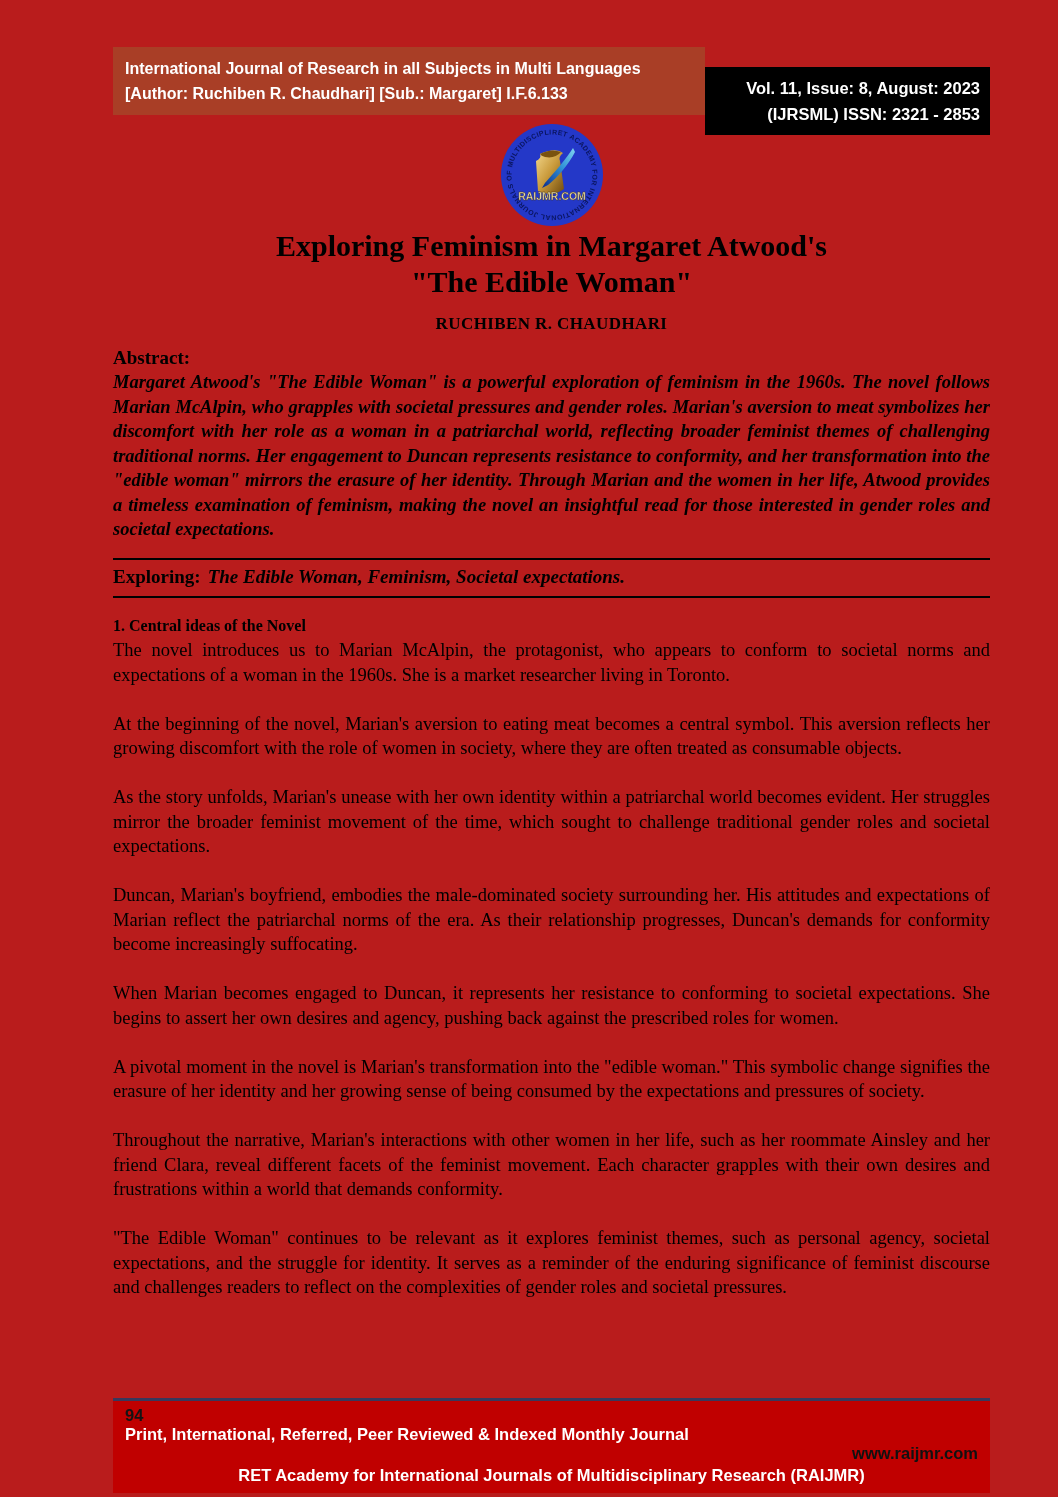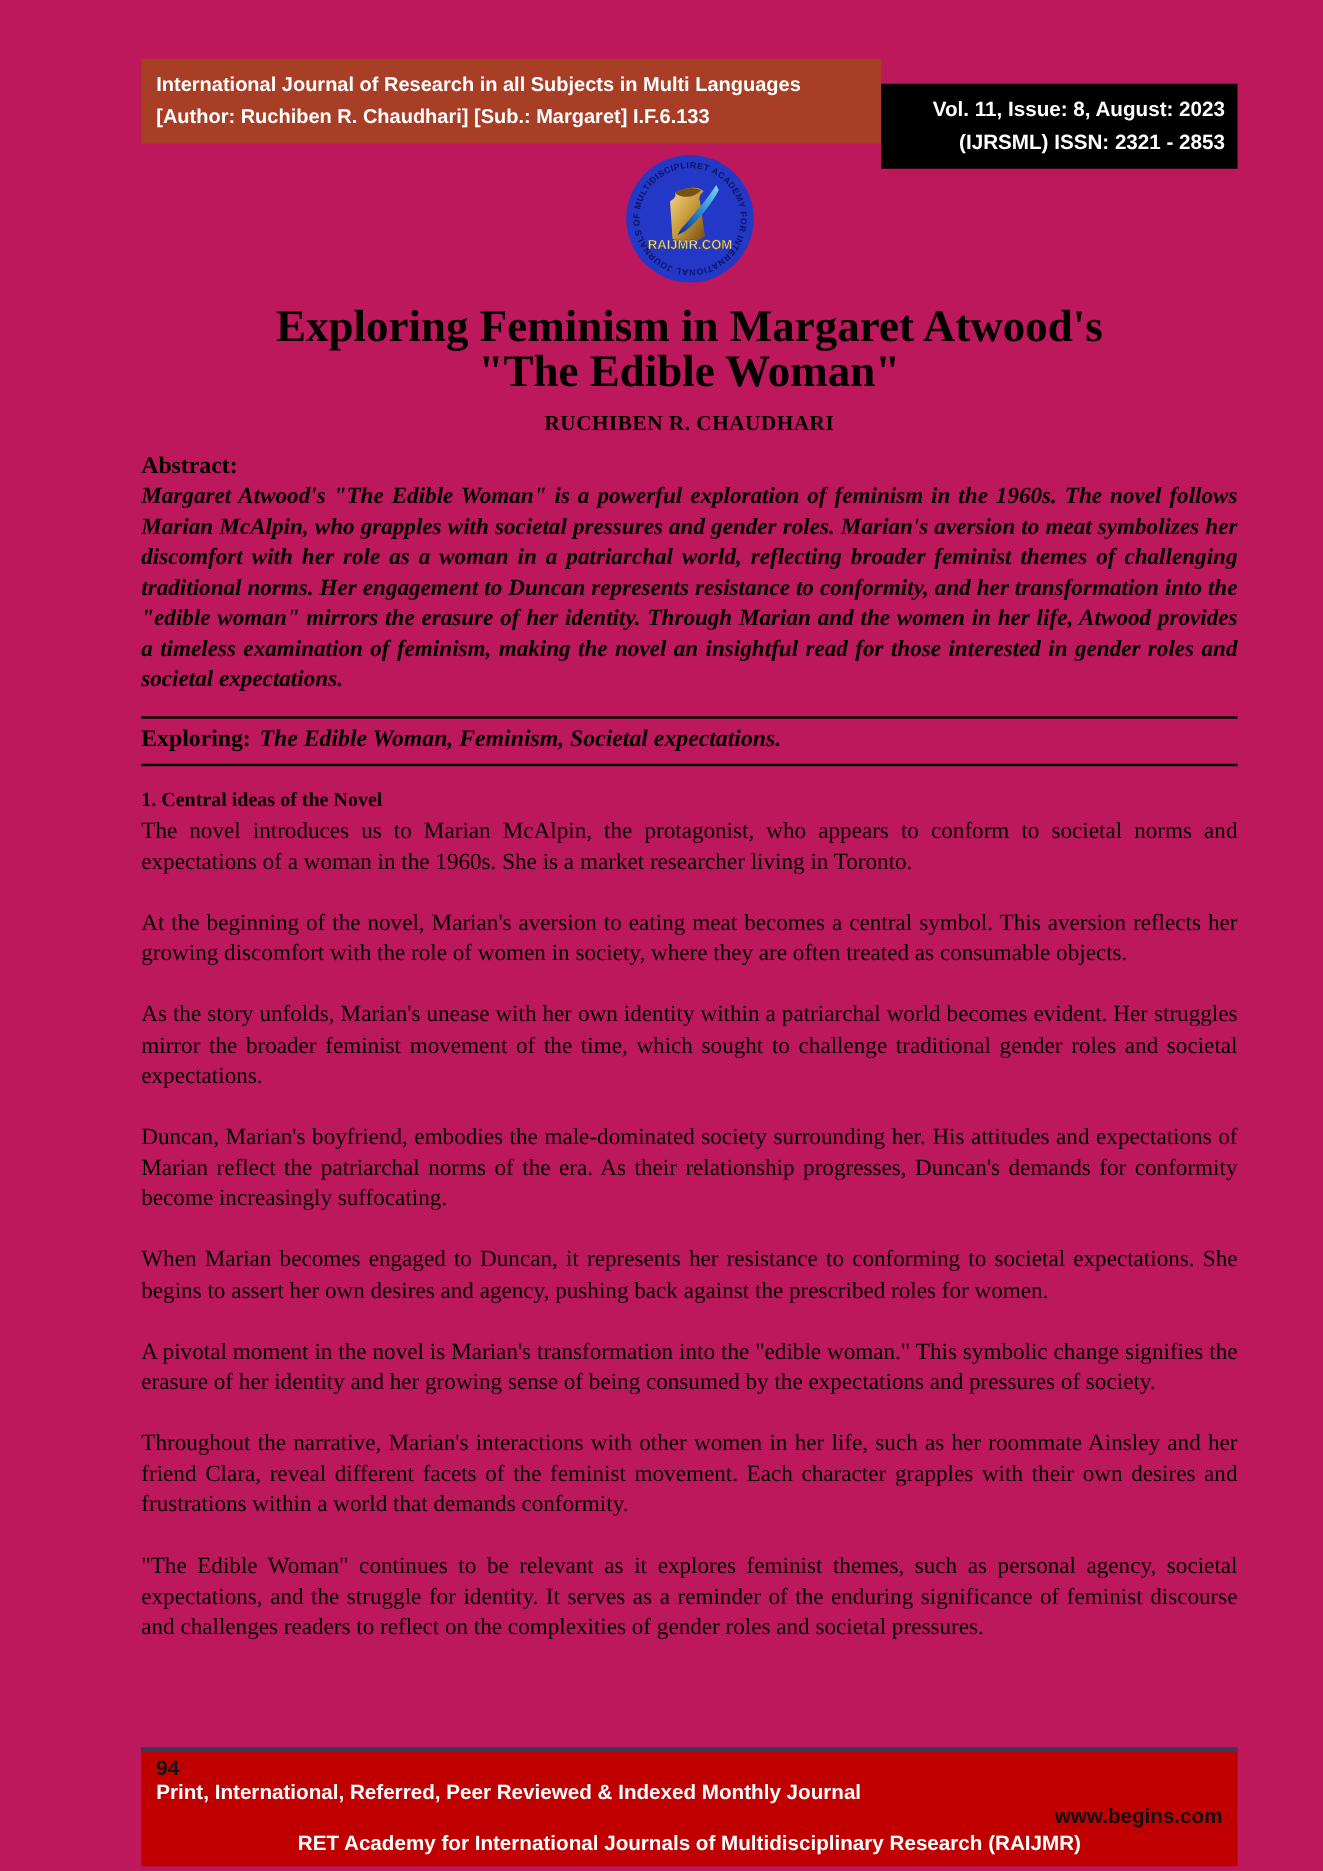--- a/index.html
+++ b/index.html
@@ -1,39 +1,39 @@
 <!DOCTYPE html>
 <html><head>
 <meta charset="utf-8">
 <style>
   * { margin:0; padding:0; box-sizing:border-box; }
   html,body { background:#ffffff; }
   .page {
-    width:1058px; height:1497px; background:#be185d; position:relative;
+    width:1058px; height:1497px; background:#b91c1c; position:relative;
     font-family:"Liberation Serif", serif; color:#000; overflow:hidden;
   }
   .content { margin-left:113px; width:877px; }
 
   
   .header { display:flex; margin-top:47px; height:68px;
     font-family:"Liberation Sans", sans-serif; font-weight:bold; }
   .header-left {
     width:592px; height:68px; background:#A93E26; color:#fff;
     font-size:16px; line-height:25px; padding:9px 8px 9px 12px;
   }
   .header-right {
     flex:1; height:68px; background:#000; color:#fff; text-align:right;
     font-size:16.5px; line-height:26px; padding:8px 10px 8px 6px;margin-top:20px;
   }
 
   
   .logo-wrap { text-align:center; margin-top:8px; height:104px; }
 
   
-  .title { margin-top:16px; text-align:center; font-size:36px;
+  .title { margin-top:1px; text-align:center; font-size:30px;
     font-weight:bold; line-height:36px; }
   .author { margin-top:14px; text-align:center; font-size:17px;
     font-weight:bold; letter-spacing:0.4px; }
 
   
   .abstract-label { margin-top:12px; font-size:19px; font-weight:bold; line-height:24px; }
   .abstract-text { font-size:18.5px; font-weight:bold; font-style:italic;
     line-height:24.5px; text-align:justify; }
 
   
@@ -133,17 +133,17 @@
         <p class="para">Throughout the narrative, Marian's interactions with other women in her life, such as her roommate Ainsley and her friend Clara, reveal different facets of the feminist movement. Each character grapples with their own desires and frustrations within a world that demands conformity.</p>
         <p class="para">"The Edible Woman" continues to be relevant as it explores feminist themes, such as personal agency, societal expectations, and the struggle for identity. It serves as a reminder of the enduring significance of feminist discourse and challenges readers to reflect on the complexities of gender roles and societal pressures.</p>
       </div>
 
   </div>
 
   <footer class="footer">
     <div class="footer-line1">
       <span class="footer-page-number">94</span>
       <span>Print, International, Referred, Peer Reviewed &amp; Indexed Monthly Journal</span>
-      <span class="footer-website">www.begins.com</span>
+      <span class="footer-website">www.raijmr.com</span>
     </div>
     <div class="footer-line2">RET Academy for International Journals of Multidisciplinary Research (RAIJMR)</div>
   </footer>
 </div>
 
 </body></html>

